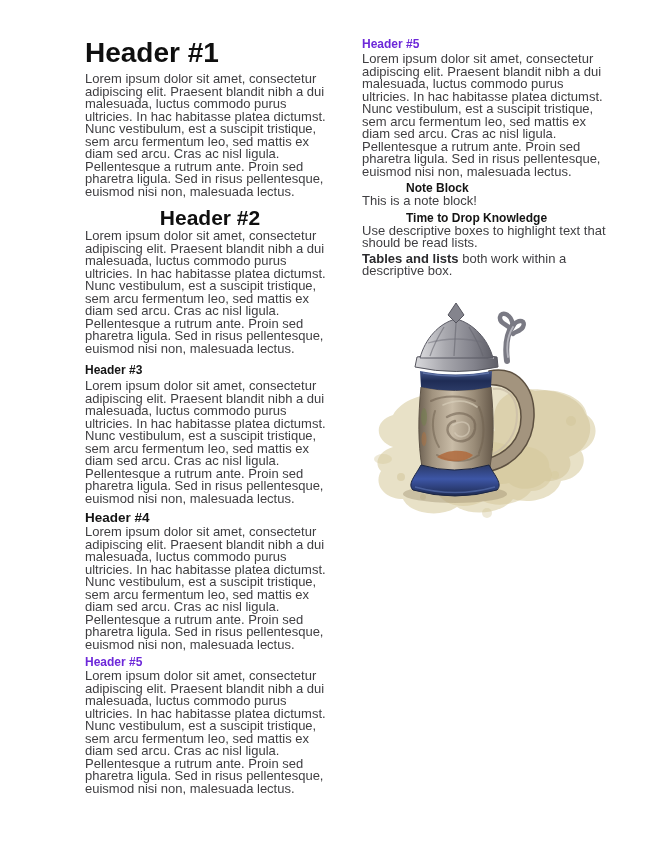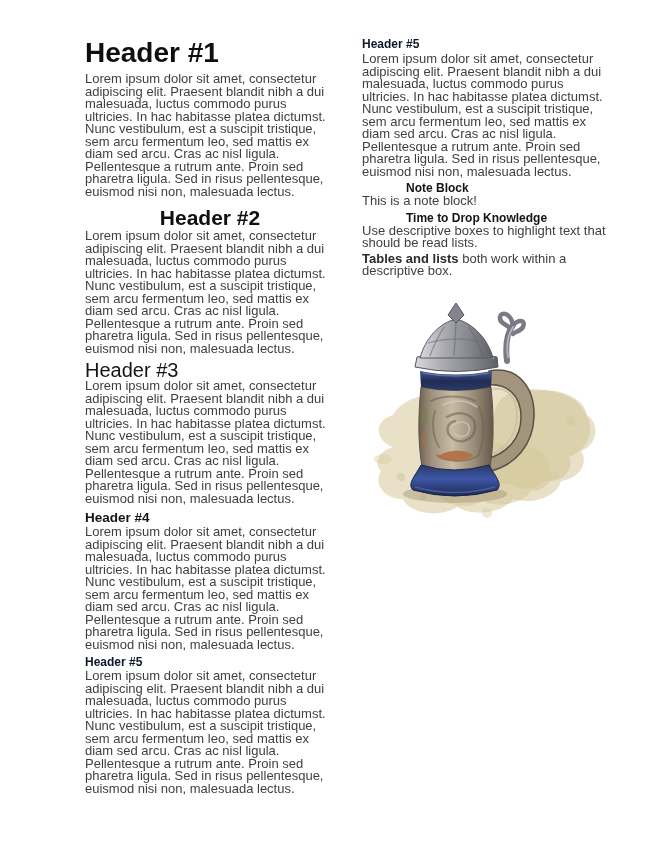--- a/index.html
+++ b/index.html
@@ -29,30 +29,30 @@
   }
   h1.h-1 {
     font-size: 28px; line-height: 30px; font-weight: 700;
     color: #0f0f0f; margin: 0 0 5px 0; letter-spacing: 0;
   }
   h2.h-2 {
     font-size: 21px; line-height: 23px; font-weight: 700;
     color: #0f0f0f; margin: 8px 0 1px 0; text-align: center;
   }
   h3.h-3 {
-    font-size: 20px; line-height: 18px; font-weight: 400;
+    font-size: 12px; line-height: 18px; font-weight: 700;
     color: #141414; margin: 6px 0 1px 0;
   }
   h4.h-4 {
     font-size: 13.5px; line-height: 15px; font-weight: 700;
     color: #141414; margin: 5px 0 1px 0;
   }
   h5.h-5 {
     font-size: 12px; line-height: 13px; font-weight: 700;
-    color: #0f172a; margin: 5px 0 1px 0;
+    color: #6d28d9; margin: 5px 0 1px 0;
   }
   .col-right h5.h-5:first-child { margin-top: 0; margin-bottom: 2px; }
   h6.h-6 {
     font-size: 12px; line-height: 13px; font-weight: 700;
     color: #141414; margin: 4px 0 0 0; padding-left: 44px;
   }
   .lead-p { margin-top: 3px; }
   .lead-p strong { color: #2b2b2e; }
   figure.stein-figure {
     margin: 21px 0 0 3px;

